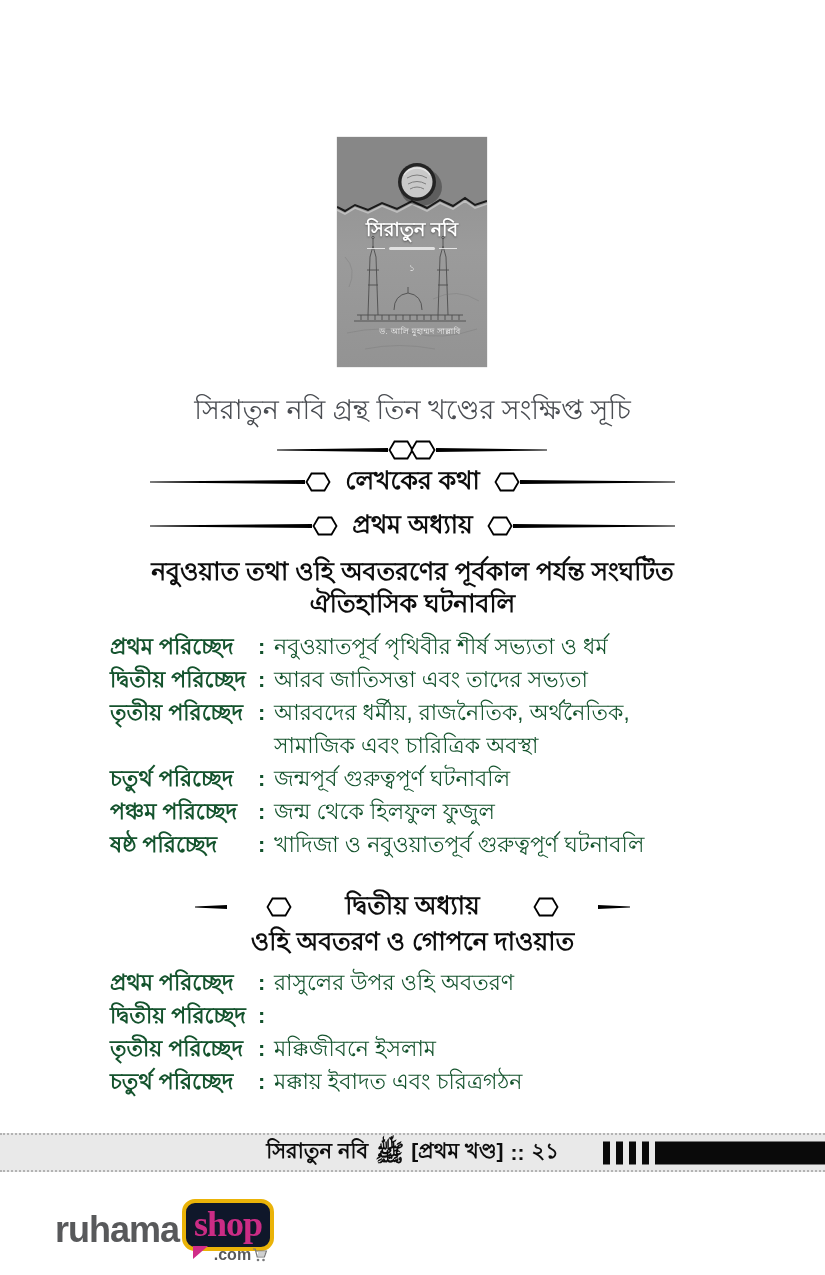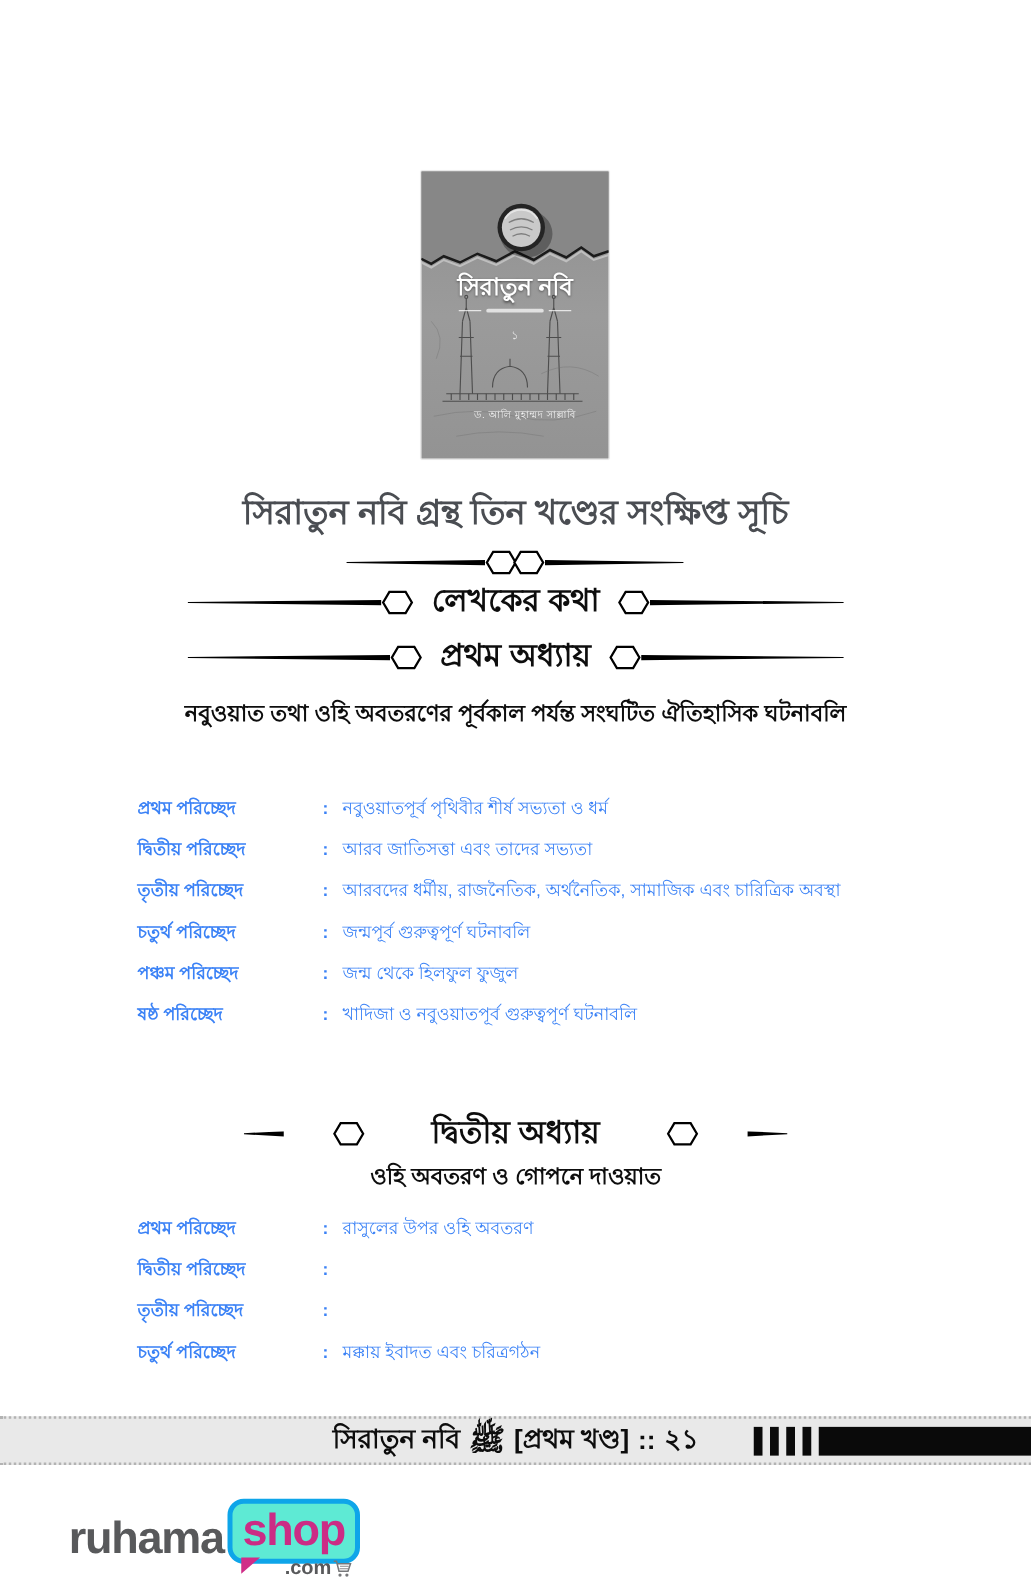--- a/index.html
+++ b/index.html
@@ -13,44 +13,44 @@
   .cover-title { position:absolute; top:78px; left:0; right:0; text-align:center; color:#ffffff;
                  font-size:19px; font-weight:bold; text-shadow:0 1px 2px rgba(0,0,0,.45); }
   .cover-orn { position:absolute; top:110px; left:0; right:0; display:flex; align-items:center; justify-content:center; gap:4px; }
   .cover-orn .orn-line { width:18px; height:1px; background:rgba(255,255,255,.75); }
   .cover-orn .orn-smudge { width:46px; height:3px; border-radius:2px; background:rgba(255,255,255,.7); }
   .cover-num { position:absolute; top:124px; left:0; right:0; text-align:center; color:#e9e9e9; font-size:9px; }
   .cover-author { position:absolute; top:188px; left:16px; right:0; text-align:center; color:#f2f2f2; font-size:8px; letter-spacing:.4px; }
 
   
   .toc-title { position:absolute; top:389px; left:0; right:0; text-align:center;
-               font-size:27px; font-weight:bold; color:#4a4d52; }
+               font-size:27px; font-weight:normal; color:#4a4d52; }
 
   
   .orn-row { position:absolute; display:flex; align-items:center; }
   .tap-line { flex:1; height:5px; background:#000; }
   .tap-line.l { clip-path:polygon(0 42%, 100% 8%, 100% 92%, 0 58%); }
   .tap-line.r { clip-path:polygon(0 8%, 100% 42%, 100% 58%, 0 92%); }
   .hex { flex:0 0 auto; }
   .divider1 { top:440px; left:277px; width:270px; height:20px; }
   .divider1 .hex + .hex { margin-left:-4px; }
   .hex-heading { gap:0; }
   .hex-heading .label { white-space:nowrap; font-size:25px; font-weight:bold; color:#0d0d0d; margin:0 14px; }
   .heading-authors { top:466px; left:150px; width:525px; height:32px; }
   .heading-ch1 { top:510px; left:150px; width:525px; height:32px; }
   .heading-ch2 { top:891px; left:195px; width:435px; height:32px;gap:39px; }
 
   
   .ch-subtitle { position:absolute; left:118px; right:118px; text-align:center;
-                 font-size:18px; font-weight:bold; color:#0d0d0d; line-height:32px; }
+                 font-size:25px; font-weight:bold; color:#0d0d0d; line-height:32px; }
   .ch1-subtitle { top:555px; }
   .ch2-subtitle { top:925px; }
 
   
-  .toc-list { position:absolute; left:110px; width:606px; font-size:14px; color:#3b82f6; }
+  .toc-list { position:absolute; left:110px; width:606px; font-size:22px; color:#14532d; }
   .toc-list.ch1 { top:630px; }
   .toc-list.ch2 { top:966px; }
   .toc-row { display:grid; grid-template-columns:148px 14px 1fr; line-height:33px; }
   .toc-row .lbl { font-weight:bold; white-space:nowrap; }
   .toc-row .sep { text-align:left; font-weight:bold; }
   .toc-row .txt { padding-left:2px; max-width:430px; }
 
   
   .footer { position:absolute; top:1133px; left:0; right:0; height:39px; background:#e9e9e9;
             border-top:2px dotted #b3b3b3; border-bottom:2px dotted #b3b3b3; }
@@ -58,22 +58,22 @@
                  justify-content:center; gap:7px; font-size:21px; font-weight:bold; color:#0d0d0d; }
   .footer-text .honorific { font-size:24px; line-height:1; }
   .footer-bars { position:absolute; right:0; top:50%; transform:translateY(-50%);
                  display:flex; align-items:center; gap:6px; }
   .footer-bars .bar { width:7px; height:23px; background:#0a0a0a; }
   .footer-bars .block { width:170px; height:23px; background:#0a0a0a; }
 
   
   .logo { position:absolute; left:55px; top:1199px; display:flex; align-items:flex-end; }
   .logo .brand { font-size:36px; font-weight:bold; color:#58595b; letter-spacing:-1px; }
-  .logo .bubble { position:relative; margin-left:3px; border:4px solid #0ea5e9; border-radius:13px;
-                  padding:0 8px 2px 8px; background:#5eead4; }
+  .logo .bubble { position:relative; margin-left:3px; border:4px solid #eab308; border-radius:13px;
+                  padding:0 8px 2px 8px; background:#0f172a;font-family:Liberation Serif, serif; }
   .logo .bubble .shop { font-size:36px; font-weight:bold; color:#cb2c85; letter-spacing:-1px; }
   .logo .bubble .tail { position:absolute; left:7px; bottom:-12px; width:0; height:0;
                         border-top:13px solid #d02d88; border-right:15px solid transparent; }
   .logo .dotcom { position:absolute; right:6px; top:47px; display:flex; align-items:center; gap:1px;
                   font-size:16px; font-weight:bold; color:#58595b; }
 </style>
 </head>
 <body>
 
 <div class="page">
@@ -222,20 +222,21 @@
       <span class="sep">:</span>
       <span class="txt">রাসুলের উপর ওহি অবতরণ</span>
     </div>
     <div class="toc-row">
       <span class="lbl">দ্বিতীয় পরিচ্ছেদ</span>
       <span class="sep">:</span>
     </div>
     <div class="toc-row">
       <span class="lbl">তৃতীয় পরিচ্ছেদ</span>
       <span class="sep">:</span>
+      <span class="txt">মক্কিজীবনে ইসলাম</span>
     </div>
     <div class="toc-row">
       <span class="lbl">চতুর্থ পরিচ্ছেদ</span>
       <span class="sep">:</span>
       <span class="txt">মক্কায় ইবাদত এবং চরিত্রগঠন</span>
     </div>
   </div>
 
   <div class="footer">
     <div class="footer-text">

